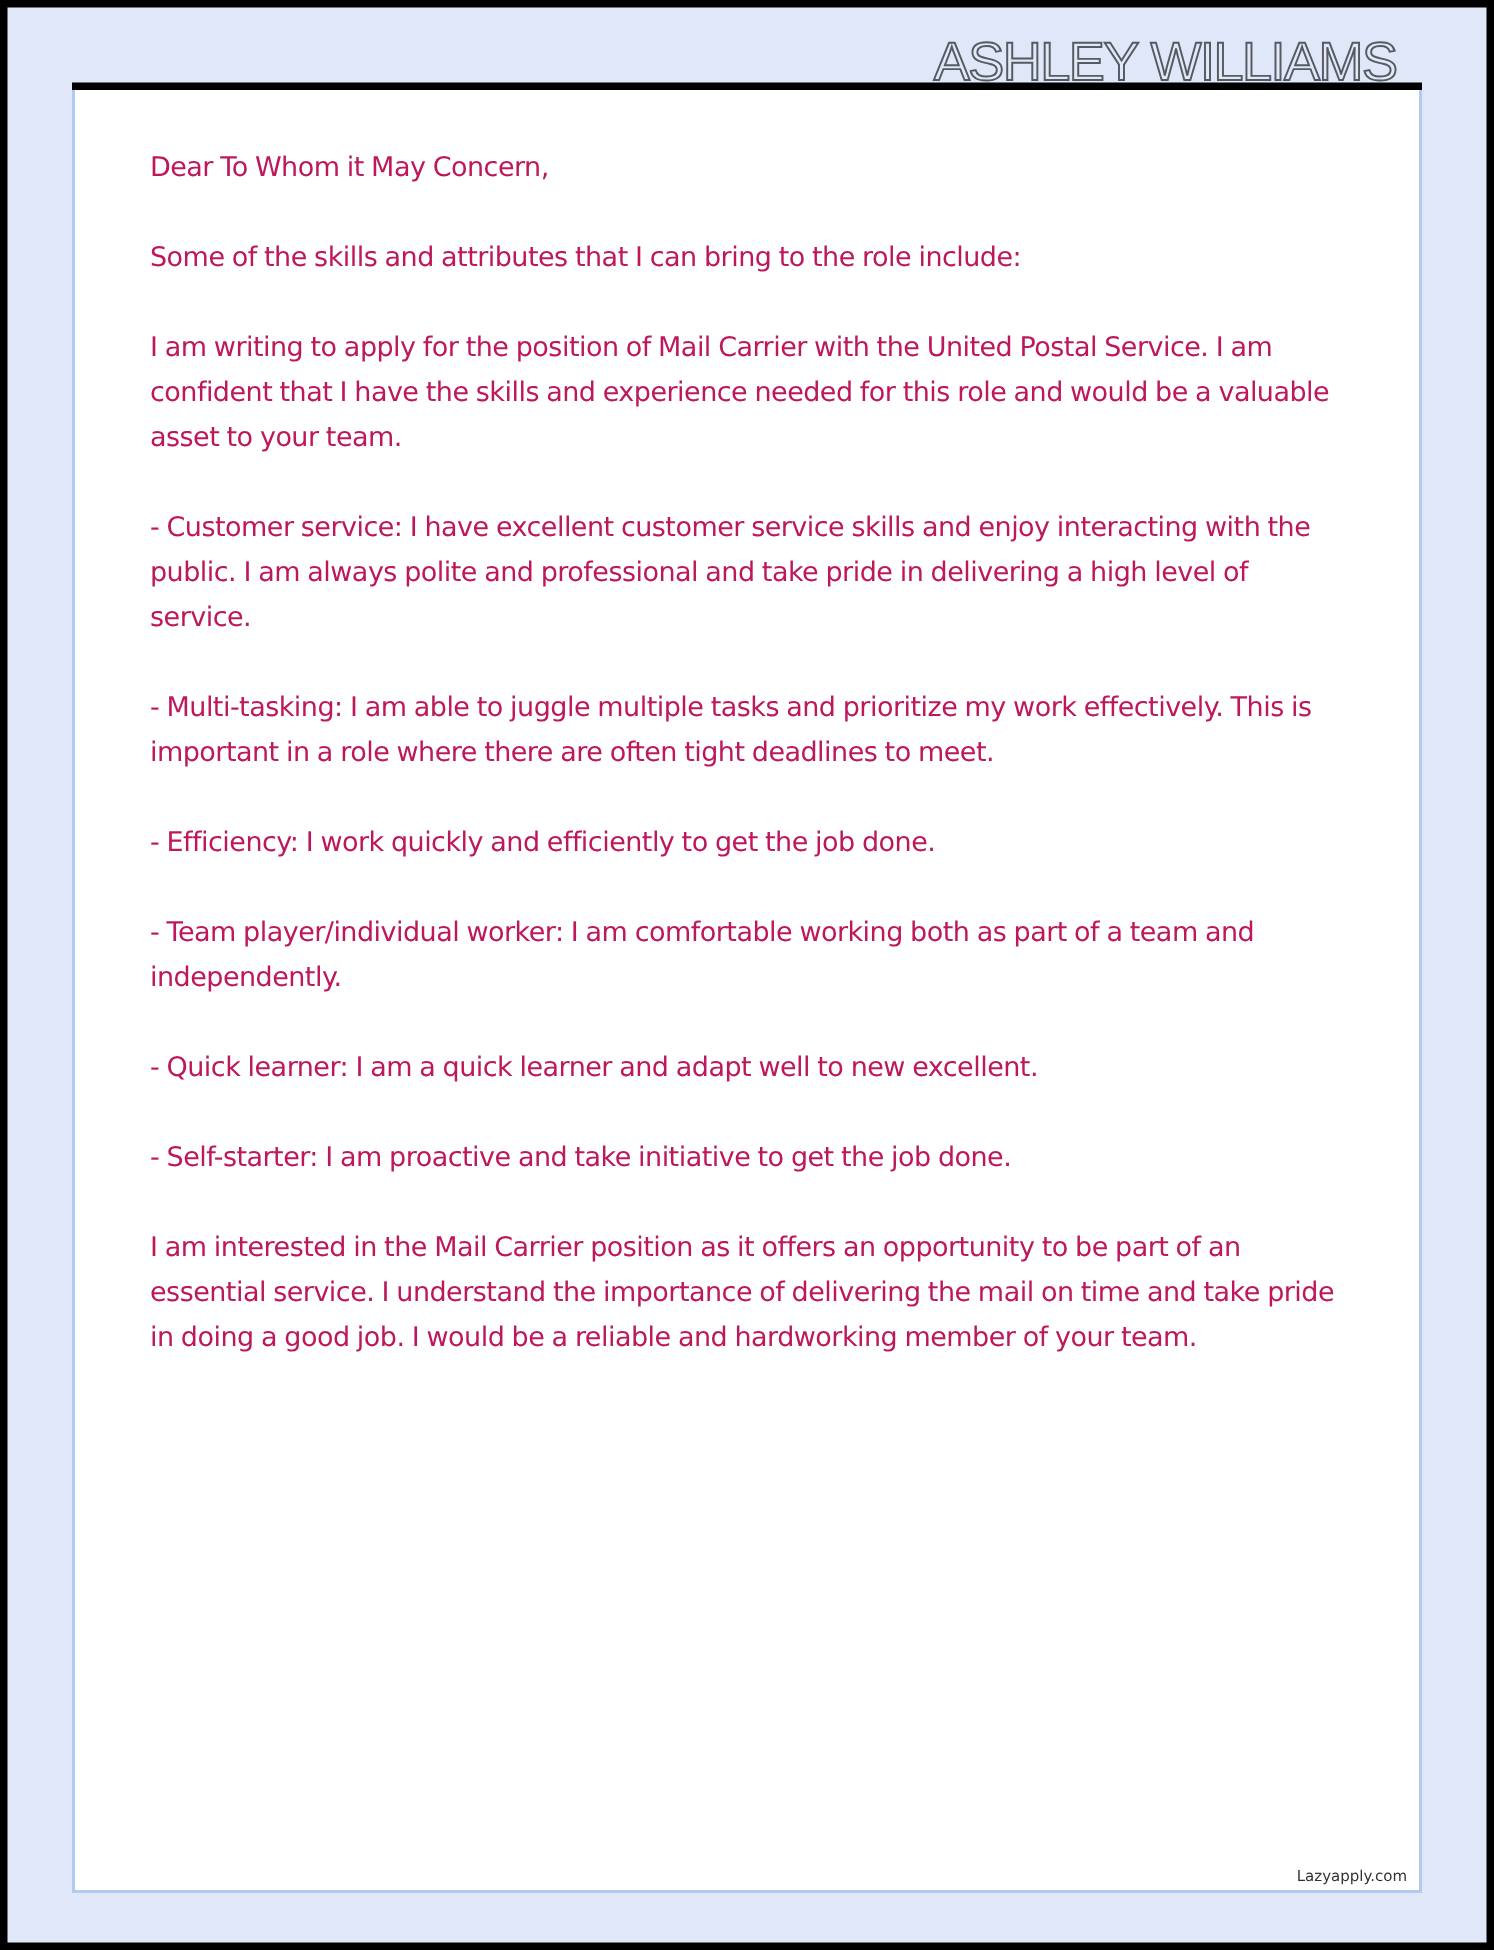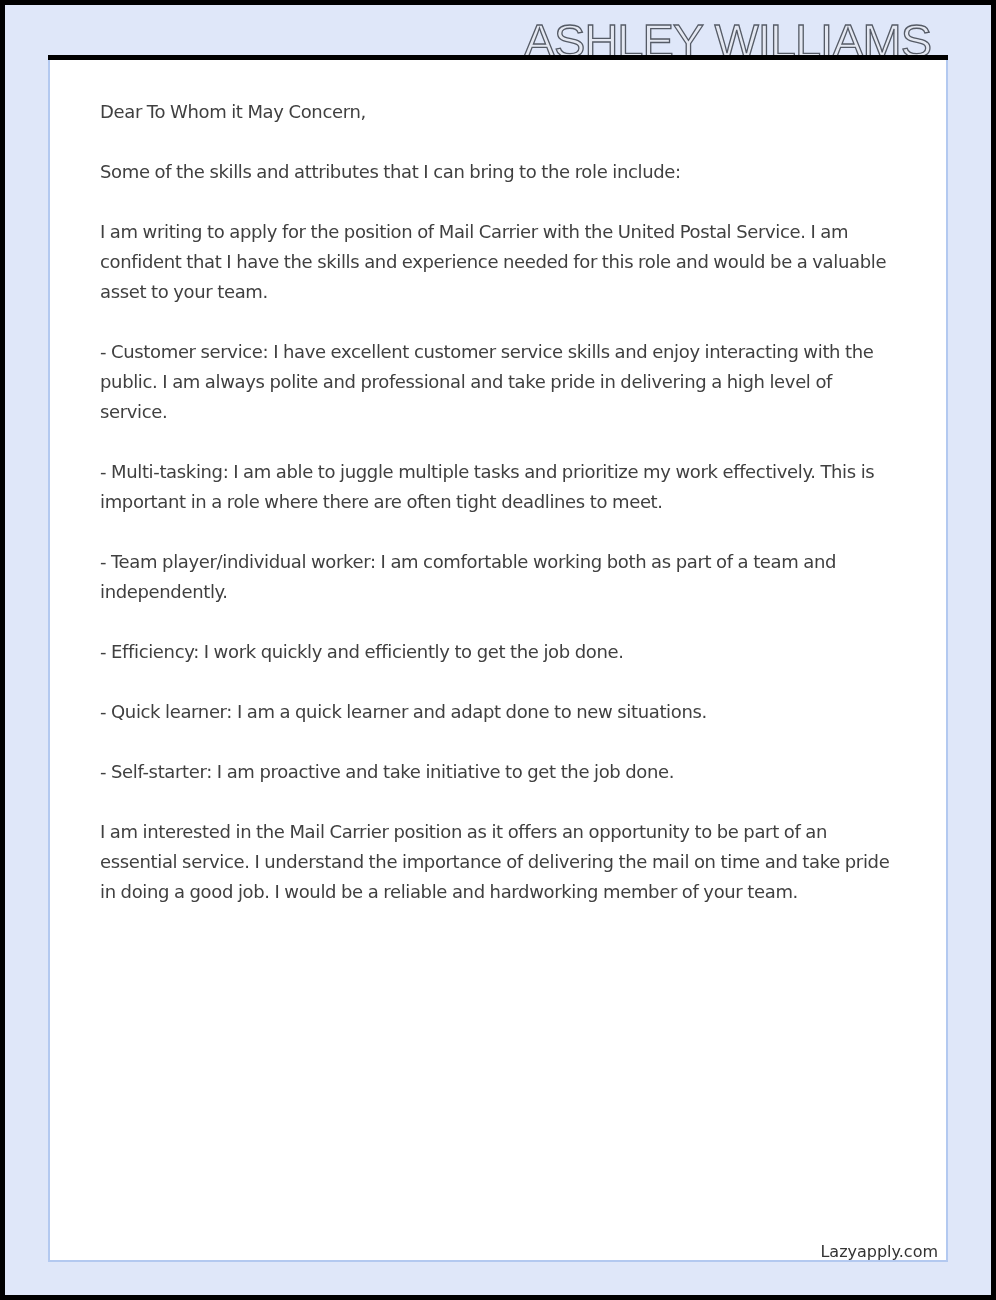--- a/index.html
+++ b/index.html
@@ -9,21 +9,21 @@
     font-family: "DejaVu Sans", sans-serif;
   }
   .frame {
     position: absolute; left: 5px; top: 5px;
     width: 986px; height: 1290px;
     background: #dfe7f9;
   }
   .name {
     position: absolute; right: 60px; top: 12px;
     font-family: "Liberation Sans", sans-serif;
-    font-size: 47px; letter-spacing: -1px;
+    font-size: 36px; letter-spacing: -1px;
     color: #e4e8f2;
     -webkit-text-stroke: 1.3px #555b66;
     line-height: 48px;
     white-space: nowrap;
   }
   .rule {
     position: absolute; left: 43px; top: 50px;
     width: 900px; height: 5px; background: #000;
   }
   .page {
@@ -31,44 +31,44 @@
     width: 896px; height: 1200px;
     background: #fff;
     border-left: 2px solid #b3c9f0;
     border-right: 2px solid #b3c9f0;
     border-bottom: 2px solid #b3c9f0;
     overflow: hidden;
   }
   .letter {
     position: absolute; left: 50px; top: 37px; width: 800px;
     font-family: "DejaVu Sans", sans-serif;
-    font-size: 18px; line-height: 30px; color: #404040;
+    font-size: 18px; line-height: 30px; color: #be185d;
     letter-spacing: -0.35px; word-spacing: -0.5px;
   }
   .letter p { margin: 0 0 30px 0; }
   .footer-mark {
     position: absolute; right: 8px; bottom: -1px;
     font-family: "DejaVu Sans", sans-serif;
-    font-size: 16px; color: #333; line-height: 18px;
+    font-size: 10px; color: #333; line-height: 18px;
   }
 </style>
 </head>
 <body>
 
 <div class="frame">
   <div class="name">ASHLEY WILLIAMS</div>
   <div class="rule"></div>
   <div class="page">
     <div class="letter">
       <p>Dear To Whom it May Concern,</p>
       <p>Some of the skills and attributes that I can bring to the role include:</p>
       <p>I am writing to apply for the position of Mail Carrier with the United Postal Service. I am confident that I have the skills and experience needed for this role and would be a valuable asset to your team.</p>
       <p>- Customer service: I have excellent customer service skills and enjoy interacting with the public. I am always polite and professional and take pride in delivering a high level of service.</p>
       <p>- Multi-tasking: I am able to juggle multiple tasks and prioritize my work effectively. This is important in a role where there are often tight deadlines to meet.</p>
+      <p>- Efficiency: I work quickly and efficiently to get the job done.</p>
       <p>- Team player/individual worker: I am comfortable working both as part of a team and independently.</p>
-      <p>- Efficiency: I work quickly and efficiently to get the job done.</p>
-      <p>- Quick learner: I am a quick learner and adapt done to new situations.</p>
+      <p>- Quick learner: I am a quick learner and adapt well to new excellent.</p>
       <p>- Self-starter: I am proactive and take initiative to get the job done.</p>
       <p>I am interested in the Mail Carrier position as it offers an opportunity to be part of an essential service. I understand the importance of delivering the mail on time and take pride in doing a good job. I would be a reliable and hardworking member of your team.</p>
     </div>
     <div class="footer-mark">Lazyapply.com</div>
   </div>
 </div>
 
 </body></html>

